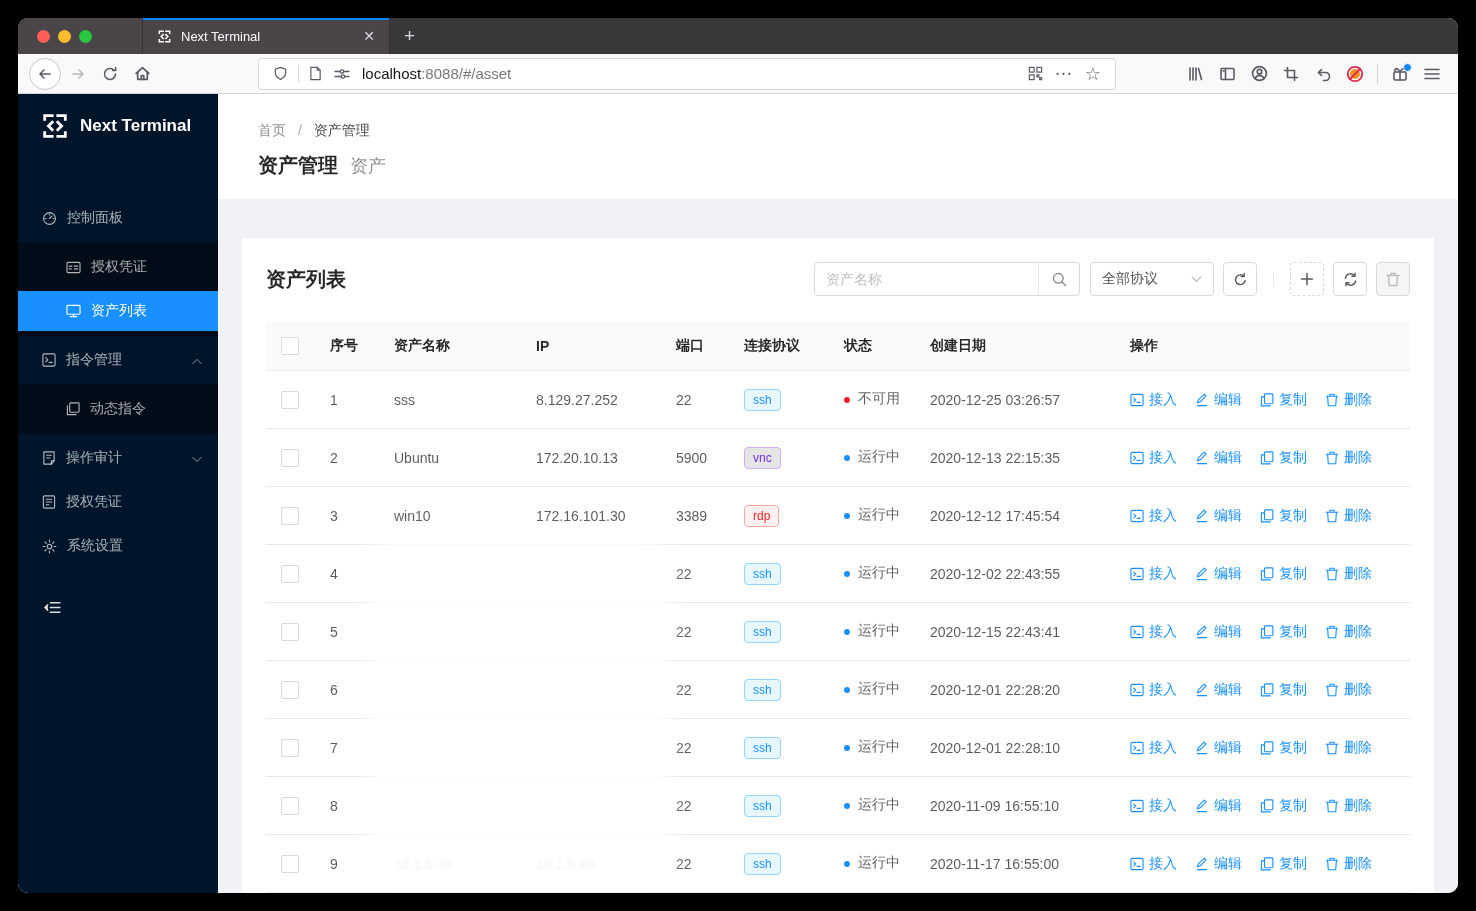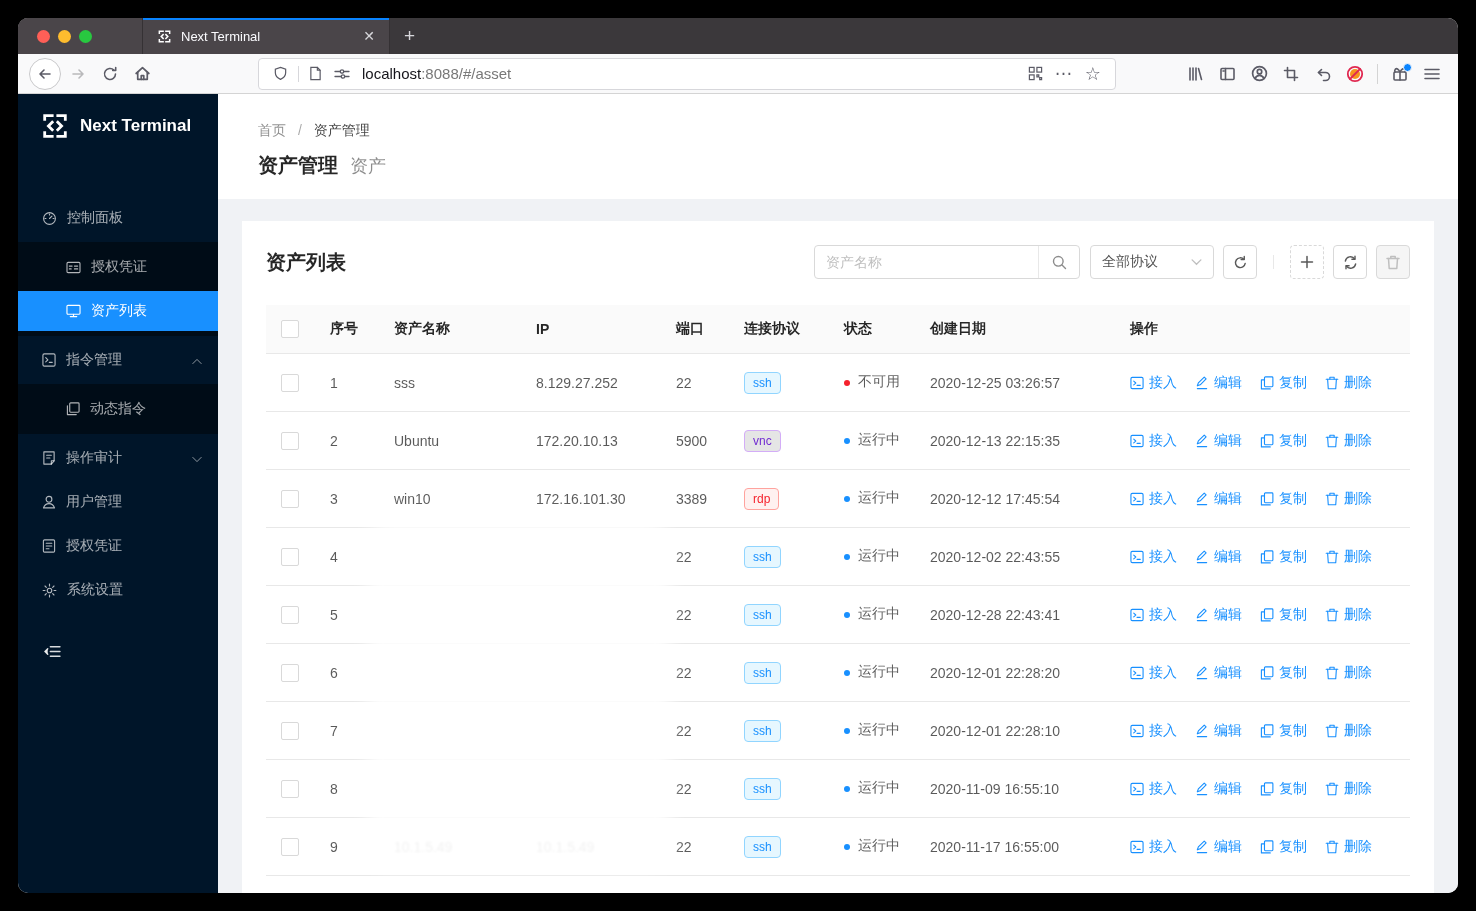--- a/index.html
+++ b/index.html
@@ -47,21 +47,21 @@
   .side-item svg{stroke:rgba(255,255,255,.7);fill:none;stroke-width:1.2;stroke-linecap:round;stroke-linejoin:round;flex:none;}
   .side-item .lbl{margin-left:10px;flex:1;}
   .side-item .chev svg{stroke:rgba(255,255,255,.55);}
   .side-item.sub{padding-left:48px;}
   .submenu-block{background:#000c17;padding:1px 0;}
   .side-item.selected{background:#1890ff;color:#fff;margin:4px 0;}
   .side-item.selected svg{stroke:#fff;}
   .fold{margin-top:30px;padding-left:26px;cursor:pointer;}
   .fold svg{stroke:rgba(255,255,255,.85);fill:none;stroke-width:1.4;stroke-linecap:round;}
   
-  .main{flex:1;background:#f0f2f5;display:flex;flex-direction:column;overflow:hidden;}
+  .main{flex:1;background:#f0f2f5;display:flex;flex-direction:column;overflow:hidden;gap:17px;}
   .page-header{background:#fff;padding:28px 24px 20px 40px;flex:none;}
   .breadcrumb{font-size:14px;color:rgba(0,0,0,.45);}
   .breadcrumb .cur{color:rgba(0,0,0,.75);}
   .bc-sep{margin:0 8px;color:rgba(0,0,0,.35);}
   .bc-home{cursor:pointer;}
   .title-row{margin-top:12px;display:flex;align-items:baseline;gap:12px;}
   .page-title{font-size:20px;font-weight:600;color:rgba(0,0,0,.85);}
   .page-sub{font-size:18px;color:rgba(0,0,0,.45);font-family:Liberation Serif, serif;}
   .card{margin:22px 24px 0;background:#fff;flex:1;padding:24px 24px 0;overflow:hidden;}
   .card-head{display:flex;justify-content:space-between;align-items:center;margin-bottom:26px;}
@@ -311,29 +311,20 @@
               </svg>
             </span>
             <span class="lbl">操作审计</span>
             <span class="chev"><svg width="10" height="7" viewBox="0 0 12 8">
                 <path d="M1 1.5l5 5 5-5"></path>
               </svg></span>
           </div>
           <div class="side-item">
             <span style="display:flex;">
               <svg width="14" height="14" viewBox="0 0 15 15">
-                <circle cx="7.5" cy="4.6" r="3.1"></circle>
-                <path d="M1.6 13.8c.9-3 3-4.6 5.9-4.6s5 1.6 5.9 4.6z"></path>
-              </svg>
-            </span>
-            <span class="lbl">用户管理</span>
-          </div>
-          <div class="side-item">
-            <span style="display:flex;">
-              <svg width="14" height="14" viewBox="0 0 15 15">
                 <rect x="1.5" y="1" width="12" height="13" rx="1.2"></rect>
                 <path d="M4.5 4.5h6M4.5 7.5h6M4.5 10.5h3"></path>
               </svg>
             </span>
             <span class="lbl">授权凭证</span>
           </div>
           <div class="side-item">
             <span style="display:flex;">
               <svg width="15" height="15" viewBox="0 0 16 16">
                 <circle cx="8" cy="8" r="2.4"></circle>
@@ -639,21 +630,21 @@
   <div class="trow">
     <span class="ck-cell">
                   <span class="checkbox"></span>
                 </span>
     <span class="cell c-index">5</span>
     <span class="cell c-name"></span>
     <span class="cell c-ip"></span>
     <span class="cell c-port">22</span>
     <span class="cell"><span class="tag" style="color: rgb(24, 144, 255); background: rgb(230, 247, 255); border-color: rgb(145, 213, 255);">ssh</span></span>
     <span class="cell"><span class="dot" style="background: rgb(24, 144, 255);"></span><span class="st-text">运行中</span></span>
-    <span class="cell c-date">2020-12-28 22:43:41</span>
+    <span class="cell c-date">2020-12-15 22:43:41</span>
     <span class="actions">
                   <a class="act">
                     <span style="display:flex;">
                       <svg width="14" height="14" viewBox="0 0 15 15">
                         <rect x="1" y="1.5" width="13" height="12" rx="1.5"></rect>
                         <path d="M4 5.5L6.2 7.5L4 9.5M7.5 10h3.5"></path>
                       </svg>
                     </span>
                     <span>接入</span>
                   </a>

